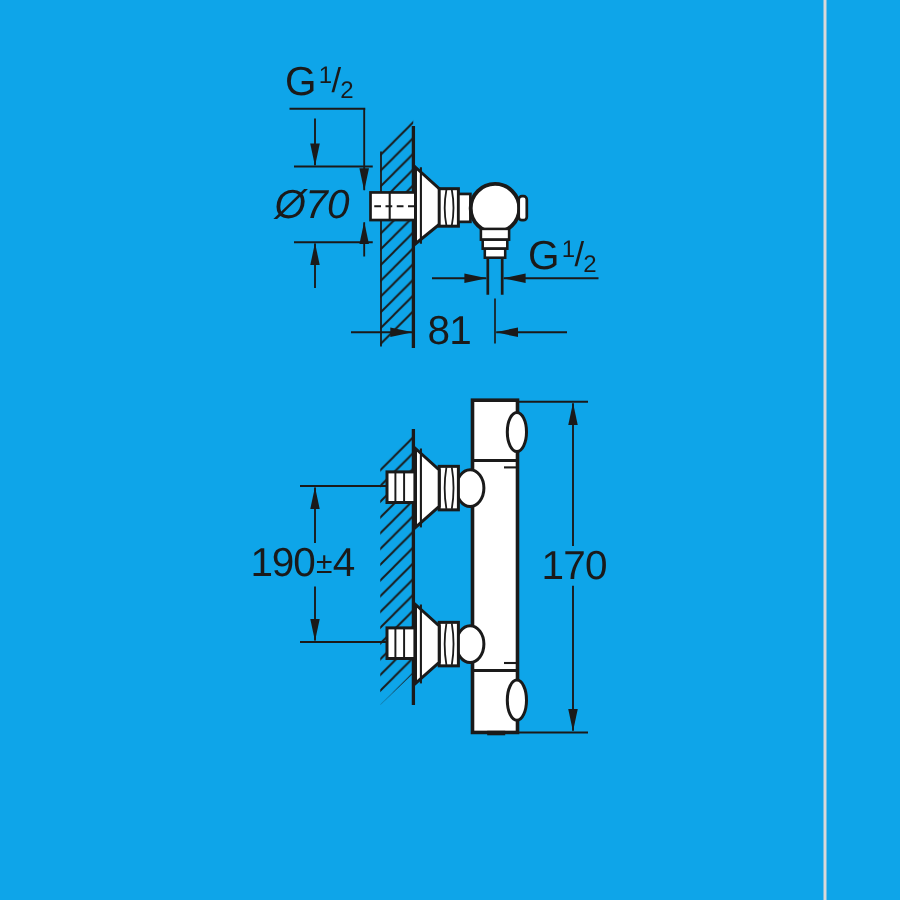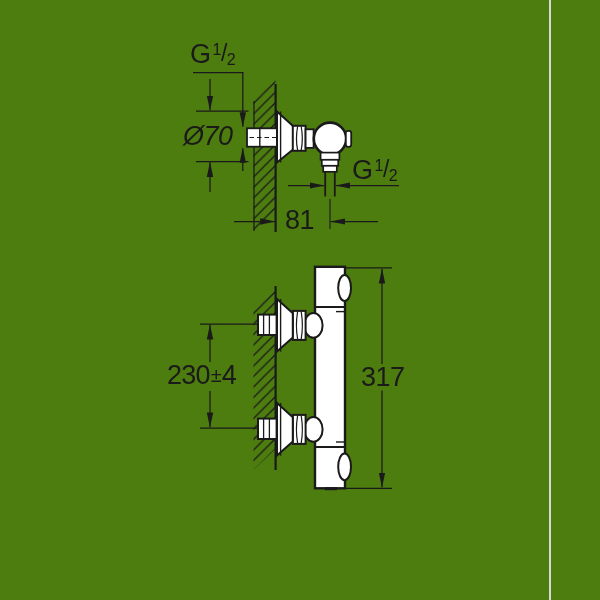--- a/index.html
+++ b/index.html
@@ -1,17 +1,17 @@
 <!DOCTYPE html>
 <html><head>
 <meta charset="utf-8">
 <style>
   html,body{margin:0;padding:0;background:#fff;}
   .canvas{
-    position:relative;width:600px;height:600px;background:#4d7c0f;overflow:hidden;
+    position:relative;width:600px;height:600px;background:#0ea5e9;overflow:hidden;
     font-family:"Liberation Sans","DejaVu Sans",sans-serif;color:#1a1a1a;
   }
   .card-edge{position:absolute;top:0;left:549px;width:2px;height:600px;background:#d9d9d9;}
   svg{position:absolute;left:0;top:0;}
   .lbl{position:absolute;font-size:27px;line-height:27px;letter-spacing:-0.5px;white-space:nowrap;color:#1a1a1a;}
   .glabel span{display:inline-block;}
   .g-main{font-size:27px;}
   .fr-num{font-size:16px;position:relative;top:-8px;margin-left:2px;}
   .fr-slash{font-size:23px;position:relative;top:-2px;}
   .fr-den{font-size:16px;position:relative;top:2px;}
@@ -153,19 +153,19 @@
 
   <div class="lbl" style="left:183px;top:123px;font-style:italic;">Ø70</div>
 
   <div class="lbl glabel" style="left:352px;top:157px;">
     <span class="g-main">G</span><span class="fr-num">1</span><span class="fr-slash">/</span><span class="fr-den">2</span>
   </div>
 
   <div class="lbl" style="left:285px;top:207px;">81</div>
 
   <div class="lbl" style="left:167px;top:362px;letter-spacing:-0.8px;">
-    <span>230</span><span class="pm">±</span><span>4</span>
+    <span>190</span><span class="pm">±</span><span>4</span>
   </div>
 
-  <div class="lbl" style="left:361px;top:364px;">317</div>
+  <div class="lbl" style="left:361px;top:364px;">170</div>
 
   <div class="card-edge"></div>
 </div>
 
 </body></html>

